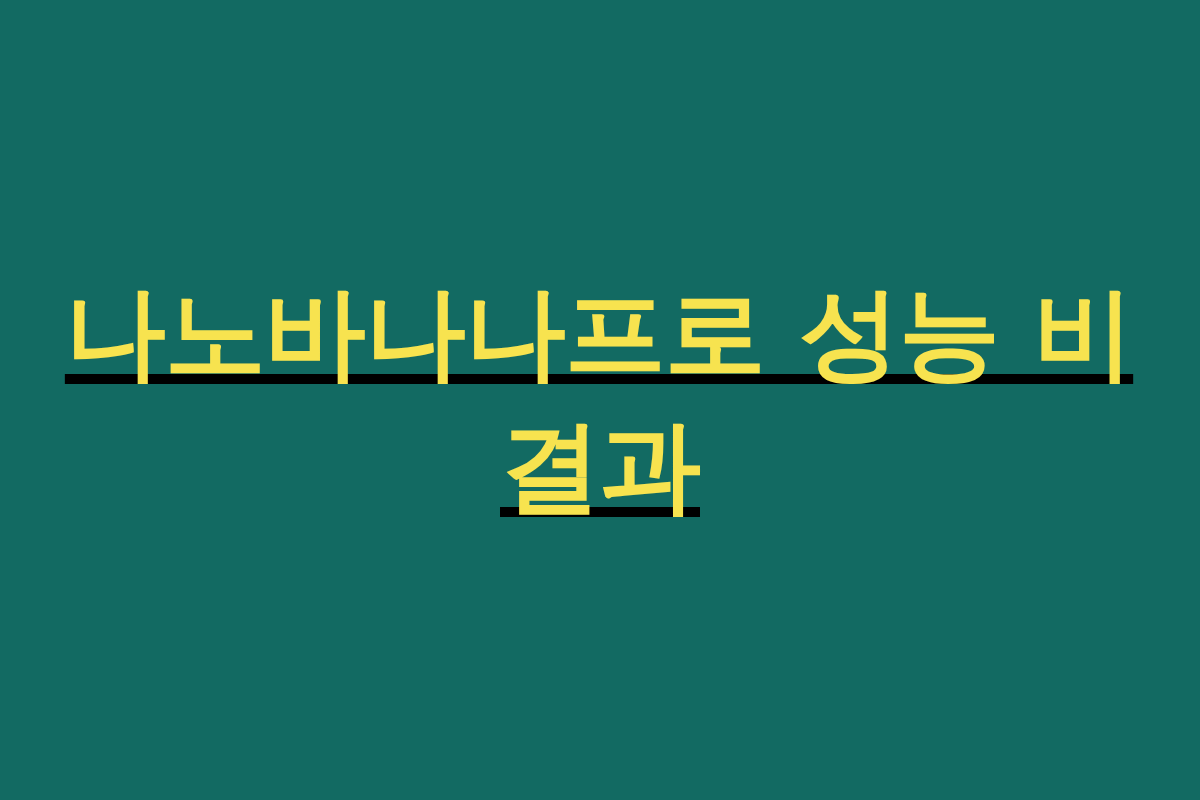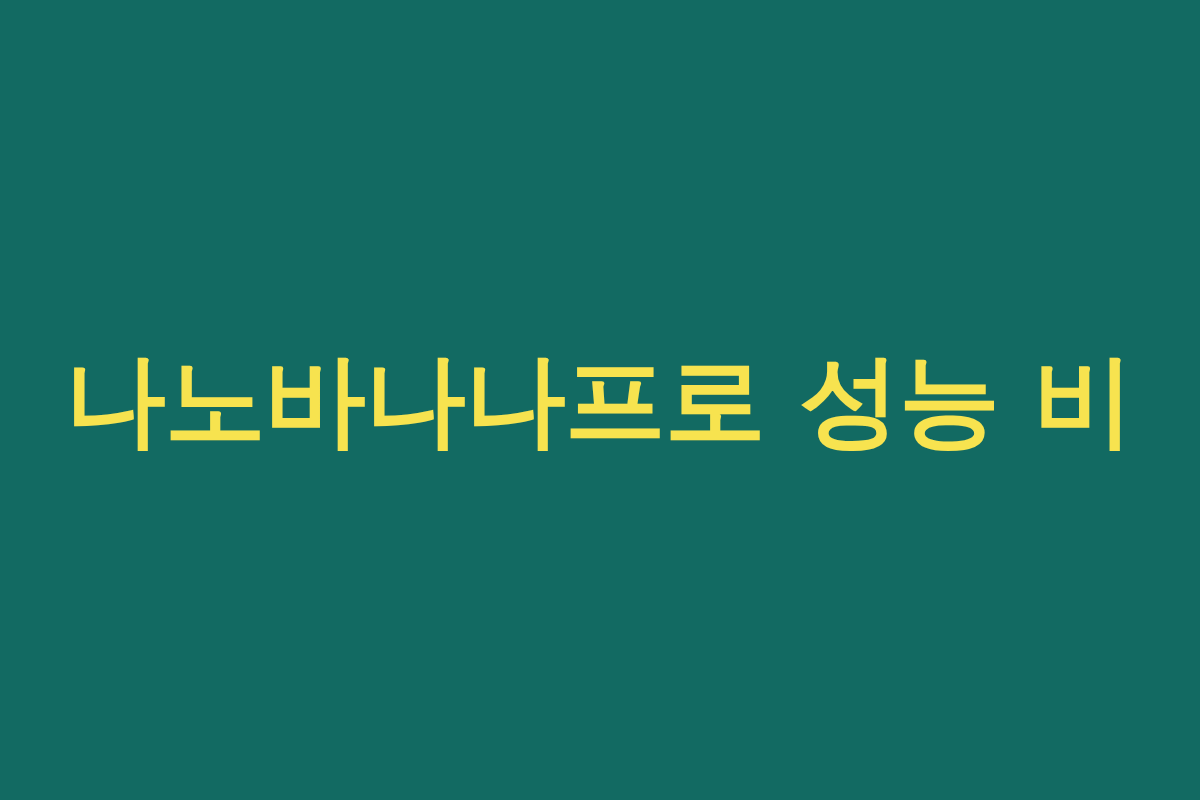--- a/index.html
+++ b/index.html
@@ -26,20 +26,21 @@
     box-sizing: border-box;
   }
 
   .title-block {
     width: 1010px;
     text-align: center;
     display: flex;
     flex-direction: column;
     align-items: center;
     justify-content: center;
+    text-decoration: underline;
   }
 
   .title-line {
     display: block;
     color: #f7e34f;
     font-family: "DejaVu Sans", "Liberation Sans", sans-serif;
     font-size: 101px;
     font-weight: 700;
     line-height: 133px;
     letter-spacing: -1px;
@@ -51,15 +52,16 @@
   .title-line.line-2 { margin-left: 4px; }
   .title-line.line-3 { margin-left: 0; }
 </style>
 </head>
 <body>
 
 <div class="canvas">
 
   <div class="title-block">
     <span class="title-line line-1">나노바나나프로 성능 비</span>
+    <span class="title-line line-3">결과</span>
   </div>
 
 </div>
 
 </body></html>

